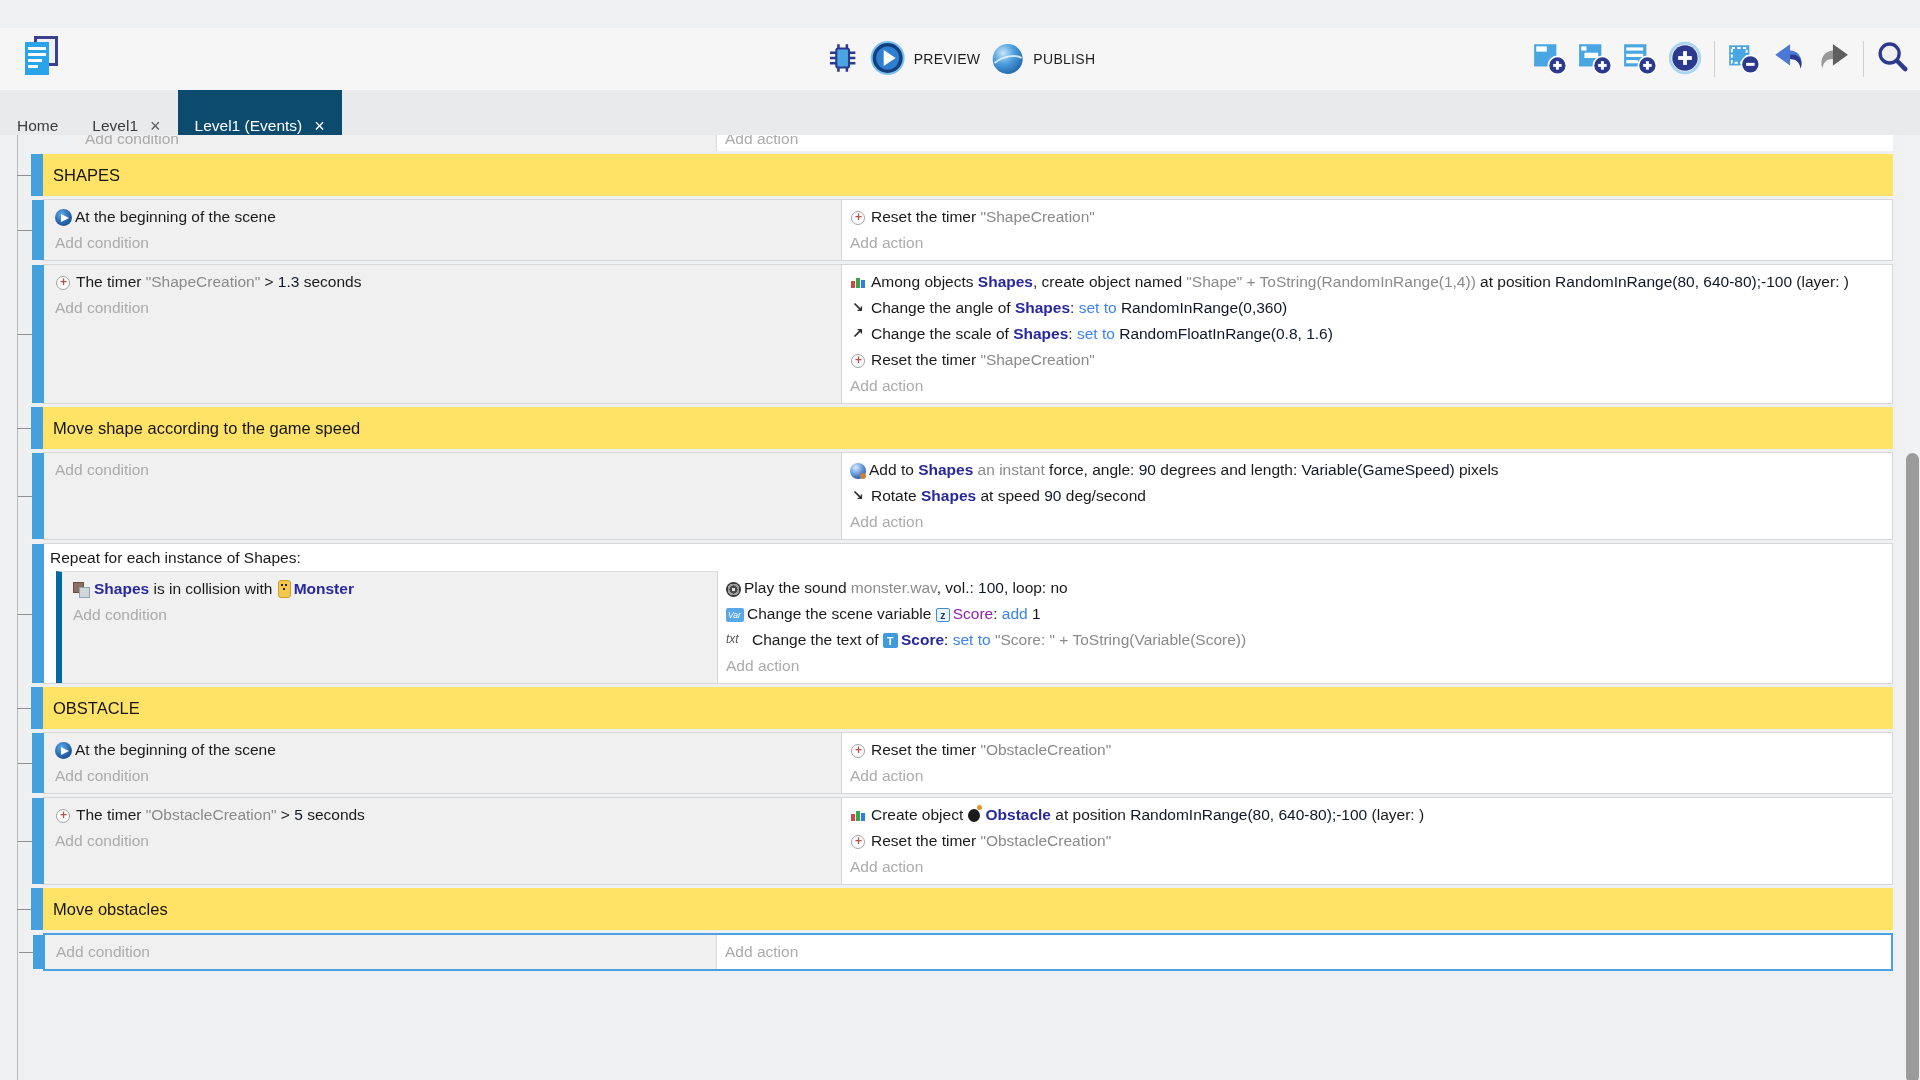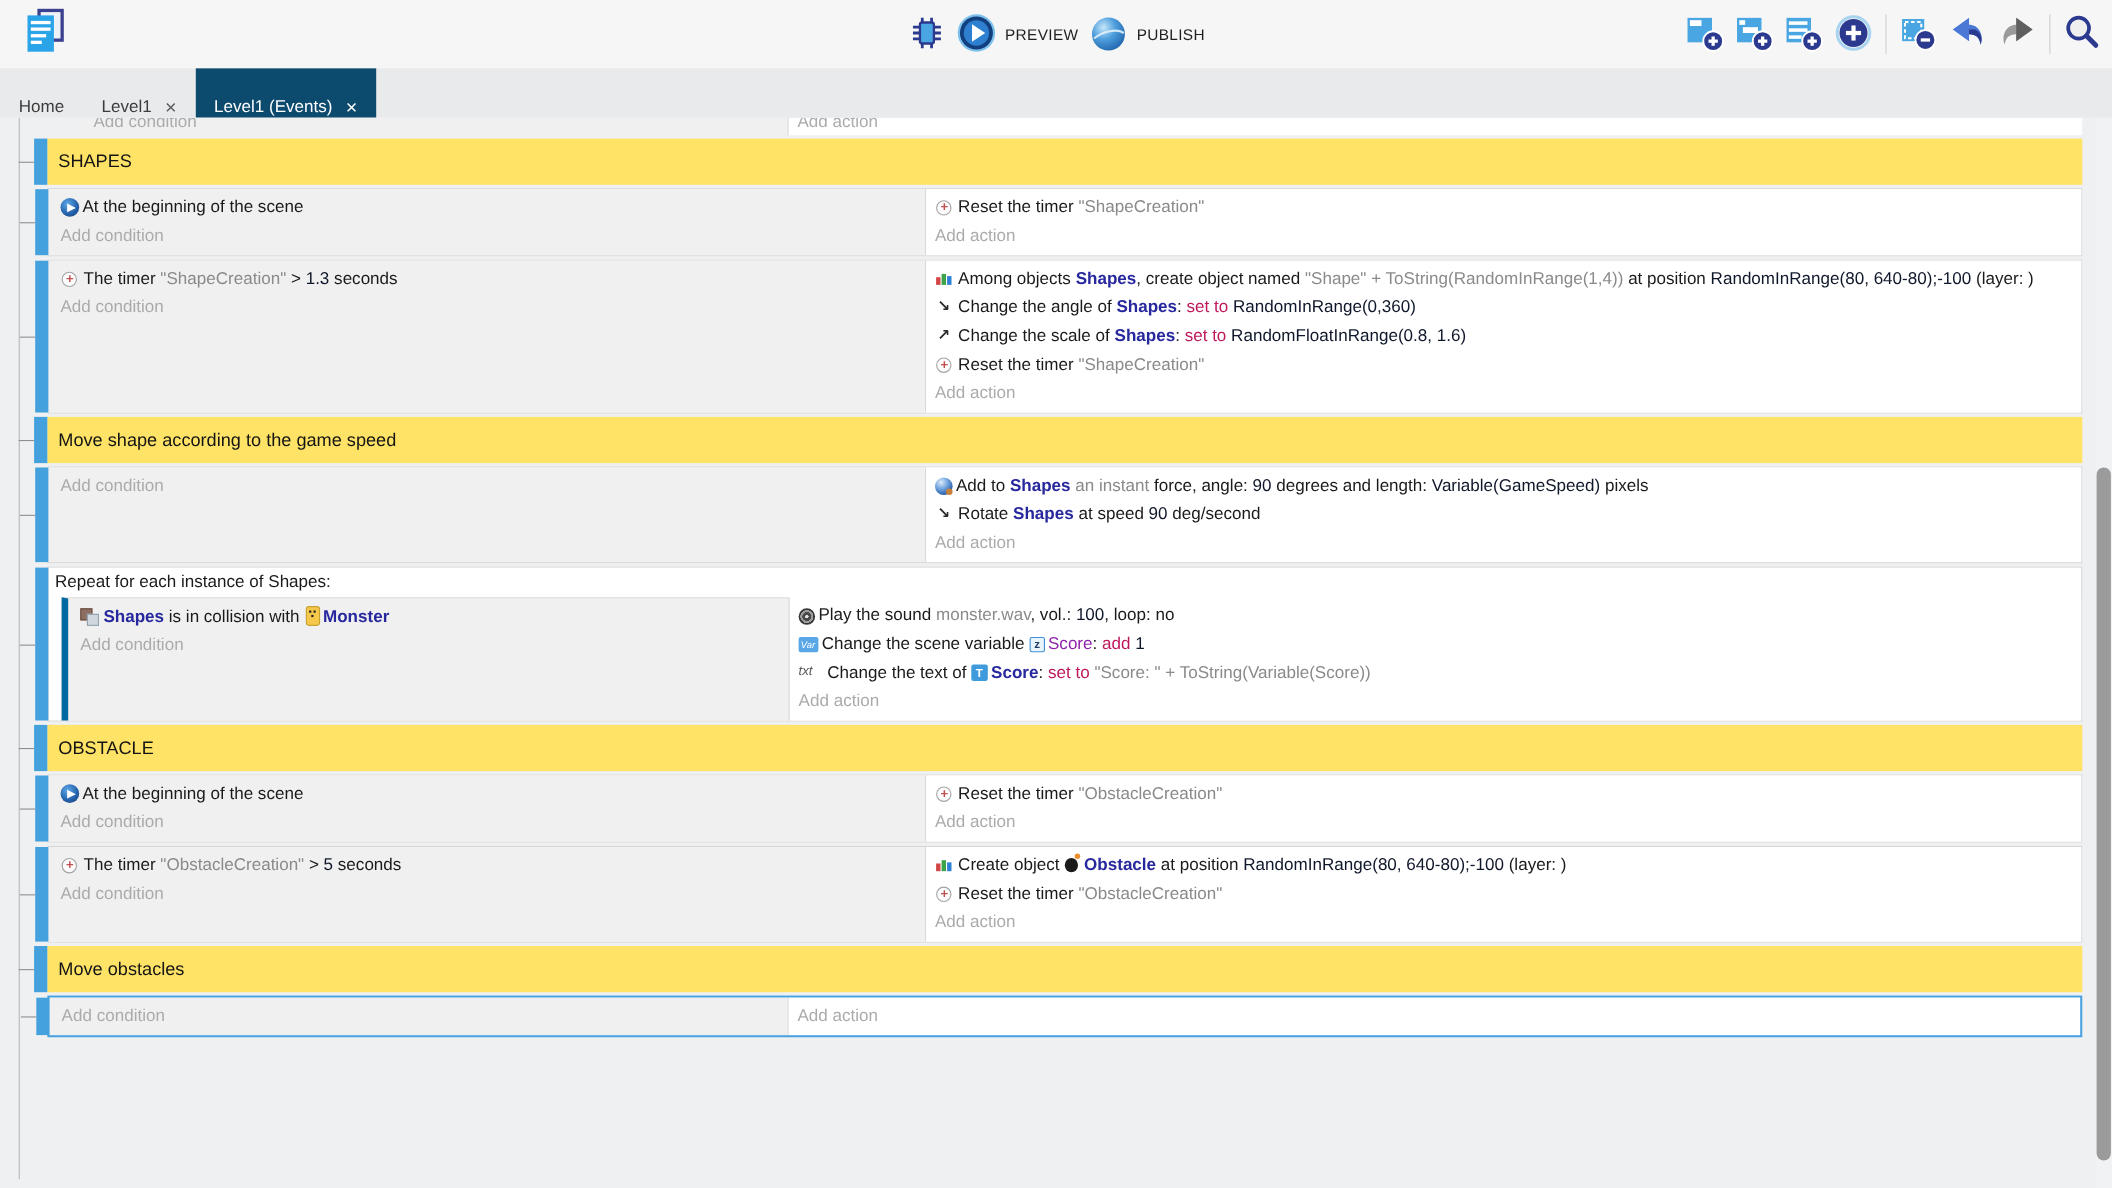--- a/index.html
+++ b/index.html
@@ -1,19 +1,19 @@
 <!DOCTYPE html>
 <html><head>
 <meta charset="utf-8">
 <style>
   * { margin:0; padding:0; box-sizing:border-box; }
   html,body { width:1920px; height:1080px; overflow:hidden; font-family:"Liberation Sans","DejaVu Sans",sans-serif; background:#eef0f1; }
 
   
-  .toolbar { position:relative; height:62px; background:#f6f6f7; display:flex; align-items:center; }
+  .toolbar { position:relative; height:62px; background:#f6f6f7; display:flex; align-items:center;margin-top:28px; }
   .app-icon { margin-left:22px; width:40px; height:48px; cursor:pointer; }
   .tb-center { position:absolute; left:50%; top:0; height:62px; transform:translateX(-50%); display:flex; align-items:center; gap:8px; }
   .tb-btn { display:flex; align-items:center; gap:7px; background:none; border:none; cursor:pointer; font-family:inherit; }
   .tb-label { font-size:14px; color:#1f1f1f; letter-spacing:.3px; }
   .tb-right { position:absolute; right:6px; top:0; height:62px; display:flex; align-items:center; gap:3px; }
   .tb-right .tb-ibtn { background:none; border:none; width:42px; height:44px; display:flex; align-items:center; justify-content:center; cursor:pointer; }
   .tb-sep { width:1px; height:36px; background:#cfcfcf; margin:0 5px; }
 
   
   .tabbar { height:45px; background:#e9eaec; display:flex; align-items:stretch; font-size:15.5px; }
@@ -48,21 +48,21 @@
   .repeat-inner { display:flex; align-items:stretch; }
   .repeat-inner .cond { width:662px; margin-left:12px; border-top:1px solid #dedede; border-left:6px solid #0369a1; }
 
   .row.selected { border:2px solid #4aa3e0; }
   .row.selected .cond { width:672px; }
 
   
   .t-k { color:#1a1a1a; }
   .t-obj { color:#28289e; font-weight:bold; }
   .t-green { color:#0f172a; }
-  .t-blue { color:#be185d; }
+  .t-blue { color:#3b82f6; }
   .t-gray { color:#8a8a8a; }
   .t-purple { color:#8e24aa; }
 
   
   .ic { display:inline-block; width:18px; height:16px; position:relative; vertical-align:-3px; margin-right:3px; }
   .ic-play { width:17px; height:17px; border-radius:50%; vertical-align:-4px;
     background:radial-gradient(circle at 38% 32%, #5da9e8 0%, #2764ad 55%, #123c77 100%); }
   .ic-play::after { content:''; position:absolute; left:6px; top:4.5px; border-left:8px solid #fff; border-top:4px solid transparent; border-bottom:4px solid transparent; }
   .ic-timer::before { content:''; position:absolute; left:1px; top:2px; width:12px; height:12px; border:1.4px solid #a3a3a3; border-radius:50%; background:#fdfdfd; }
   .ic-timer::after { content:'+'; position:absolute; left:5px; top:-5px; color:#c05050; font-size:12px; font-weight:bold; }

